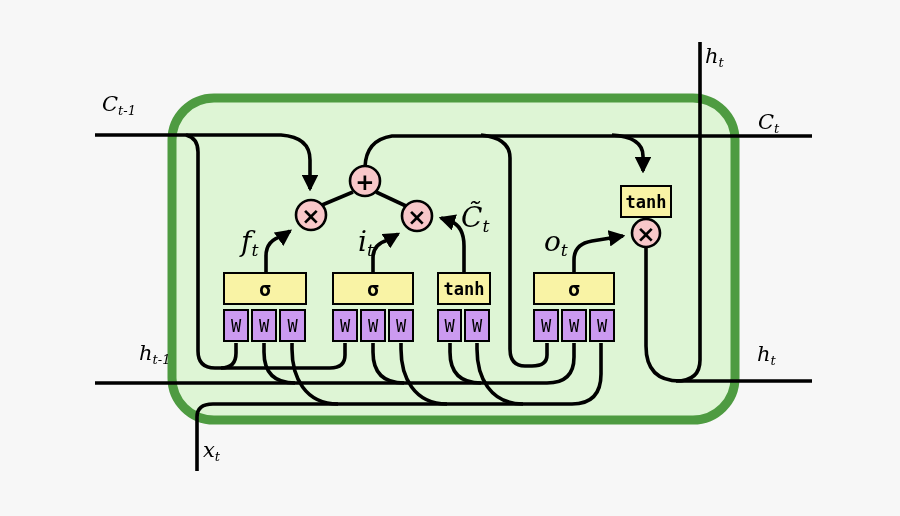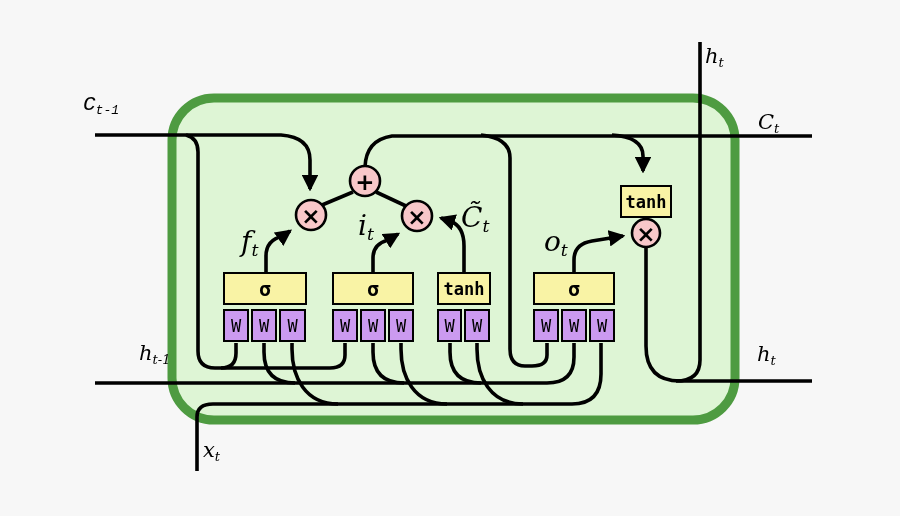--- a/index.html
+++ b/index.html
@@ -139,21 +139,21 @@
   <div class="box w-box" style="left:533px;top:309px;width:26px;height:33px;">
     <span>W</span>
     </div>
   <div class="box w-box" style="left:561px;top:309px;width:26px;height:33px;">
     <span>W</span>
     </div>
   <div class="box w-box" style="left:589px;top:309px;width:26px;height:33px;">
     <span>W</span>
     </div>
 
-  <div class="lbl lbl-big" style="left:83px;top:94px;font-family:Liberation Mono, monospace;">
+  <div class="lbl lbl-big" style="left:102px;top:94px;">
     <span class="m">C</span><span class="s">t-1</span>
   </div>
   <div class="lbl lbl-big" style="left:758px;top:112px;">
     <span class="m">C</span><span class="s">t</span>
   </div>
   <div class="lbl lbl-big" style="left:103px;top:343px;margin-left:36px;">
     <span class="m">h</span><span class="s">t-1</span>
   </div>
   <div class="lbl lbl-big" style="left:757px;top:344px;">
     <span class="m">h</span><span class="s">t</span>
@@ -161,21 +161,21 @@
   <div class="lbl lbl-big" style="left:705px;top:46px;">
     <span class="m">h</span><span class="s">t</span>
   </div>
   <div class="lbl lbl-big" style="left:203px;top:440px;">
     <span class="m">x</span><span class="s">t</span>
   </div>
 
   <div class="lbl lbl-mid" style="left:241px;top:228px;">
     <span class="m">f</span><span class="s">t</span>
   </div>
-  <div class="lbl lbl-mid" style="left:358px;top:212px;">
+  <div class="lbl lbl-mid" style="left:358px;top:228px;">
     <span class="m">i</span><span class="s">t</span>
   </div>
   <div class="lbl lbl-mid" style="left:461px;top:204px;">
     <span class="m">C̃</span><span class="s">t</span>
   </div>
   <div class="lbl lbl-mid" style="left:544px;top:228px;">
     <span class="m">o</span><span class="s">t</span>
   </div>
 
 </div>

